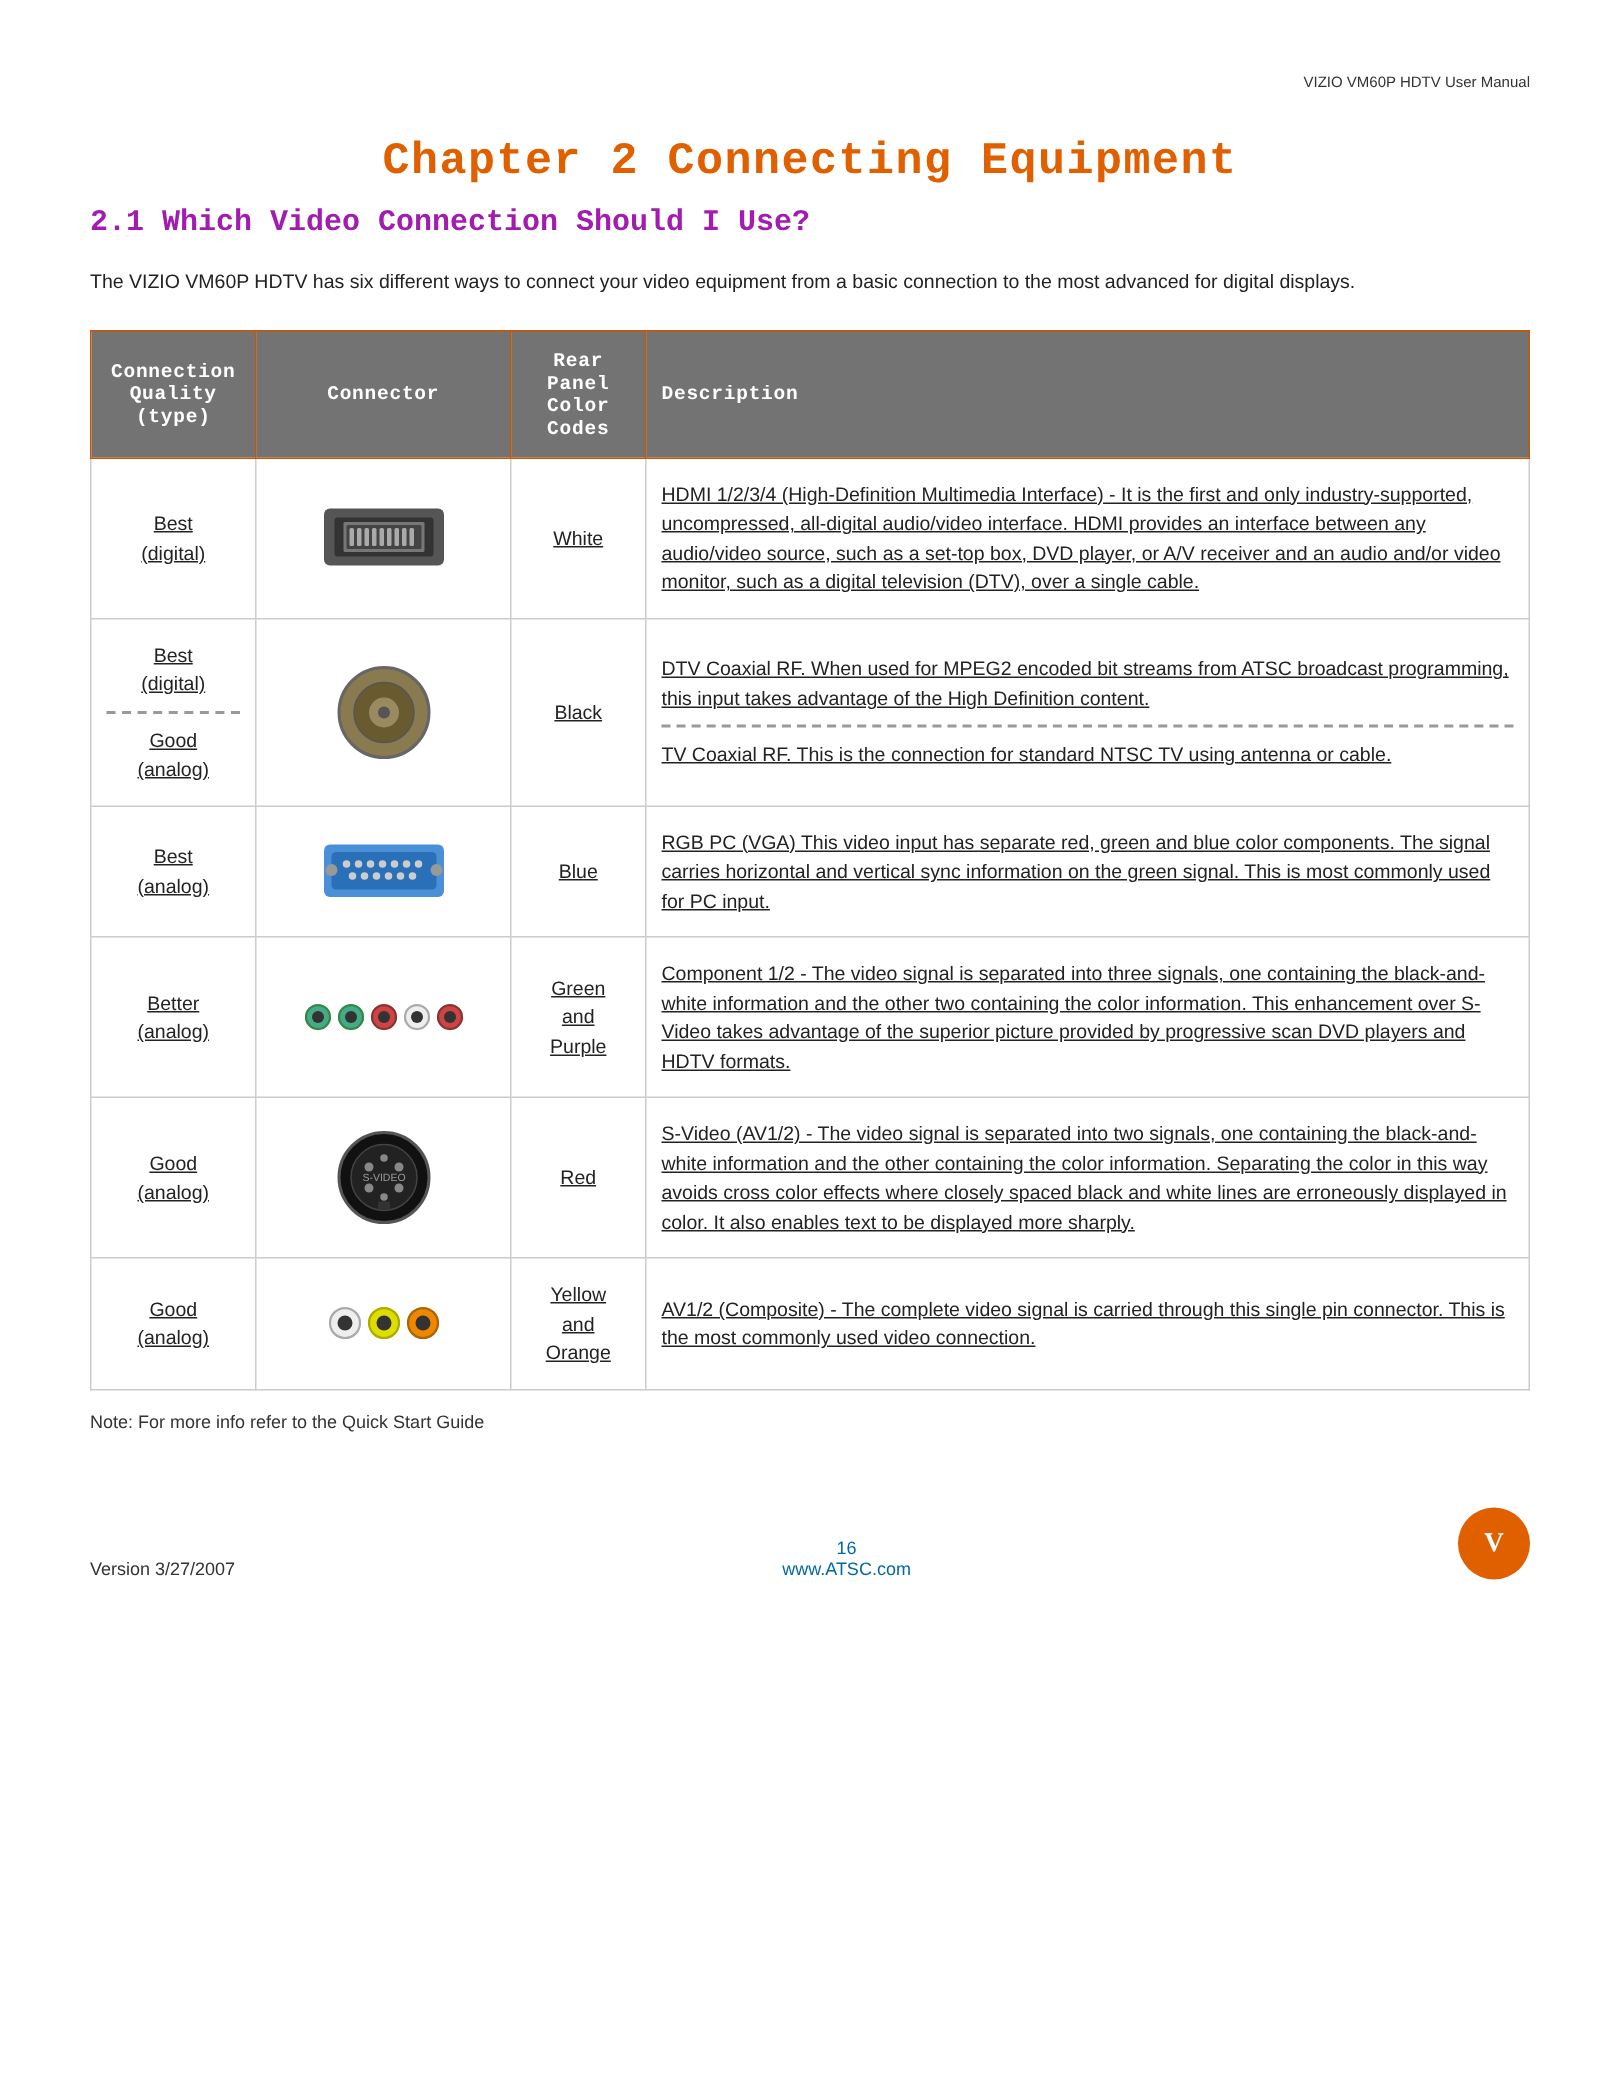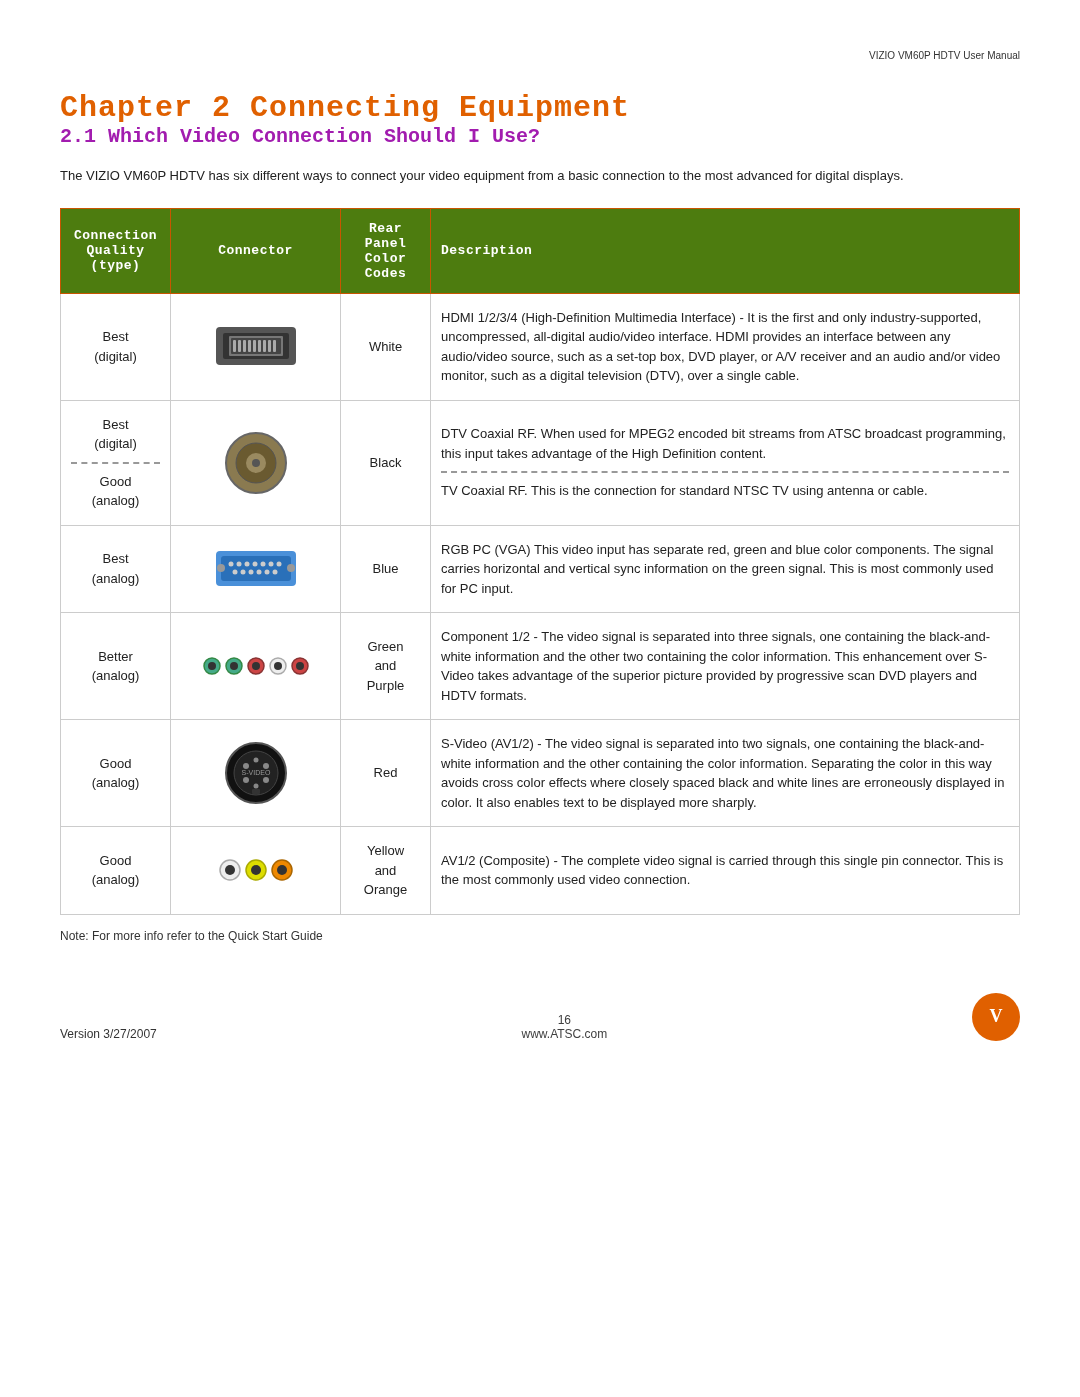--- a/index.html
+++ b/index.html
@@ -17,63 +17,65 @@
       font-size: 10px;
       color: #333;
       margin-bottom: 30px;
       margin-top: 20px;
     }
     .chapter-title {
       font-family: 'Courier New', Courier, monospace;
       font-size: 30px;
       color: #e06000;
       font-weight: bold;
-      margin-bottom: 0;
+      margin-bottom: 12px;
       letter-spacing: 1px;
+      text-align: center;
     }
     .section-title {
       font-family: 'Courier New', Courier, monospace;
       font-size: 20px;
       color: #a21caf;
       font-weight: bold;
       margin-bottom: 18px;
     }
     .intro-text {
       font-size: 13px;
       color: #222;
       margin-bottom: 22px;
       line-height: 1.5;
     }
     table {
       width: 100%;
       border-collapse: collapse;
       border: 1px solid #bbb;
     }
     thead tr {
-      background: #4d7c0f;
+      background: #737373;
       color: #fff;
     }
     thead th {
       font-family: 'Courier New', Courier, monospace;
       font-size: 13px;
       font-weight: bold;
       padding: 12px 10px;
       text-align: center;
       border: 1px solid #c85500;
       letter-spacing: 0.5px;
     }
     tbody tr {
       border-bottom: 1px solid #ccc;
     }
     tbody td {
       padding: 14px 10px;
       vertical-align: middle;
       border: 1px solid #ccc;
       font-size: 13px;
       line-height: 1.5;
+      text-decoration: underline;
     }
     .col-quality {
       width: 110px;
       text-align: center;
     }
     .col-connector {
       width: 170px;
       text-align: center;
     }
     .col-color {
@@ -105,21 +107,21 @@
       justify-content: space-between;
       align-items: flex-end;
       margin-top: 50px;
     }
     .footer-left {
       font-size: 12px;
       color: #333;
     }
     .footer-center {
       font-size: 12px;
-      color: #404040;
+      color: #0369a1;
       text-align: center;
     }
     .footer-right {
       display: flex;
       align-items: center;
     }
     .vizio-logo {
       width: 48px;
       height: 48px;
       background: #e06000;

